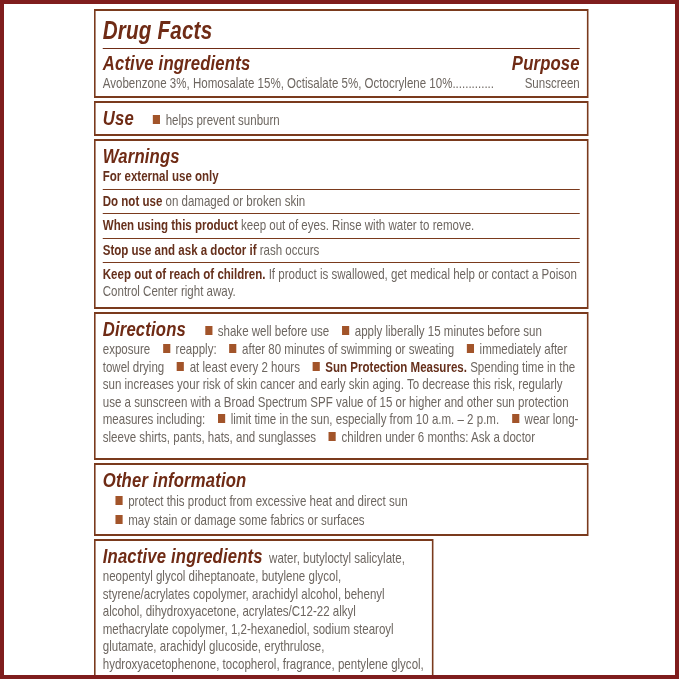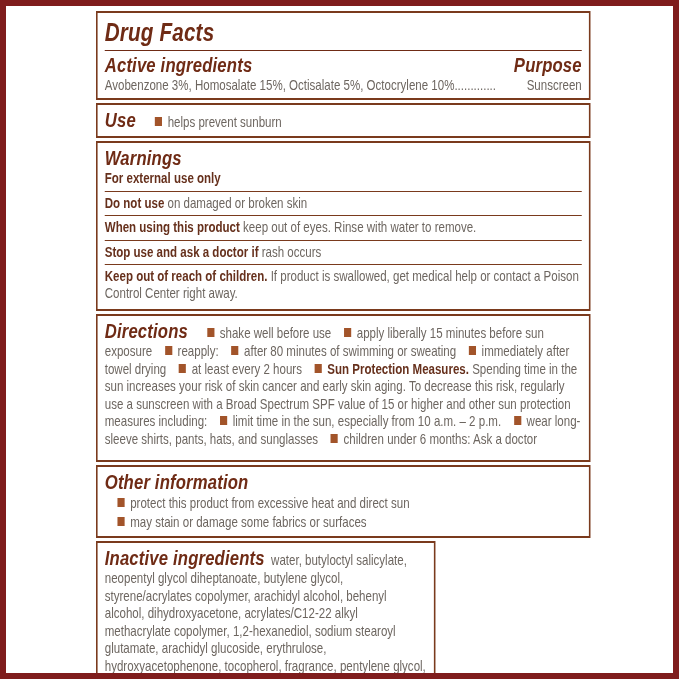--- a/index.html
+++ b/index.html
@@ -1,20 +1,20 @@
 <!DOCTYPE html>
 <html><head>
 <meta charset="utf-8">
 <style>
   * { box-sizing: border-box; }
   html,body { margin:0; padding:0; background:#ffffff; }
   .canvas {
     position:relative; width:679px; height:679px; background:#ffffff;
     font-family:"Liberation Sans", sans-serif; overflow:hidden;
-    border:6px solid #7f1d1d;
+    border:4px solid #7f1d1d;
   }
   .label-wrap {
     position:absolute; left:90px; top:5px; width:622px;
     transform:scaleX(0.795); transform-origin:top left;
     color:#6d6660;
   }
   .box {
     border:2px solid #7a3a1d; background:#ffffff;
     margin:0 0 3px 0; padding:3px 9px 4px 9px;
   }

